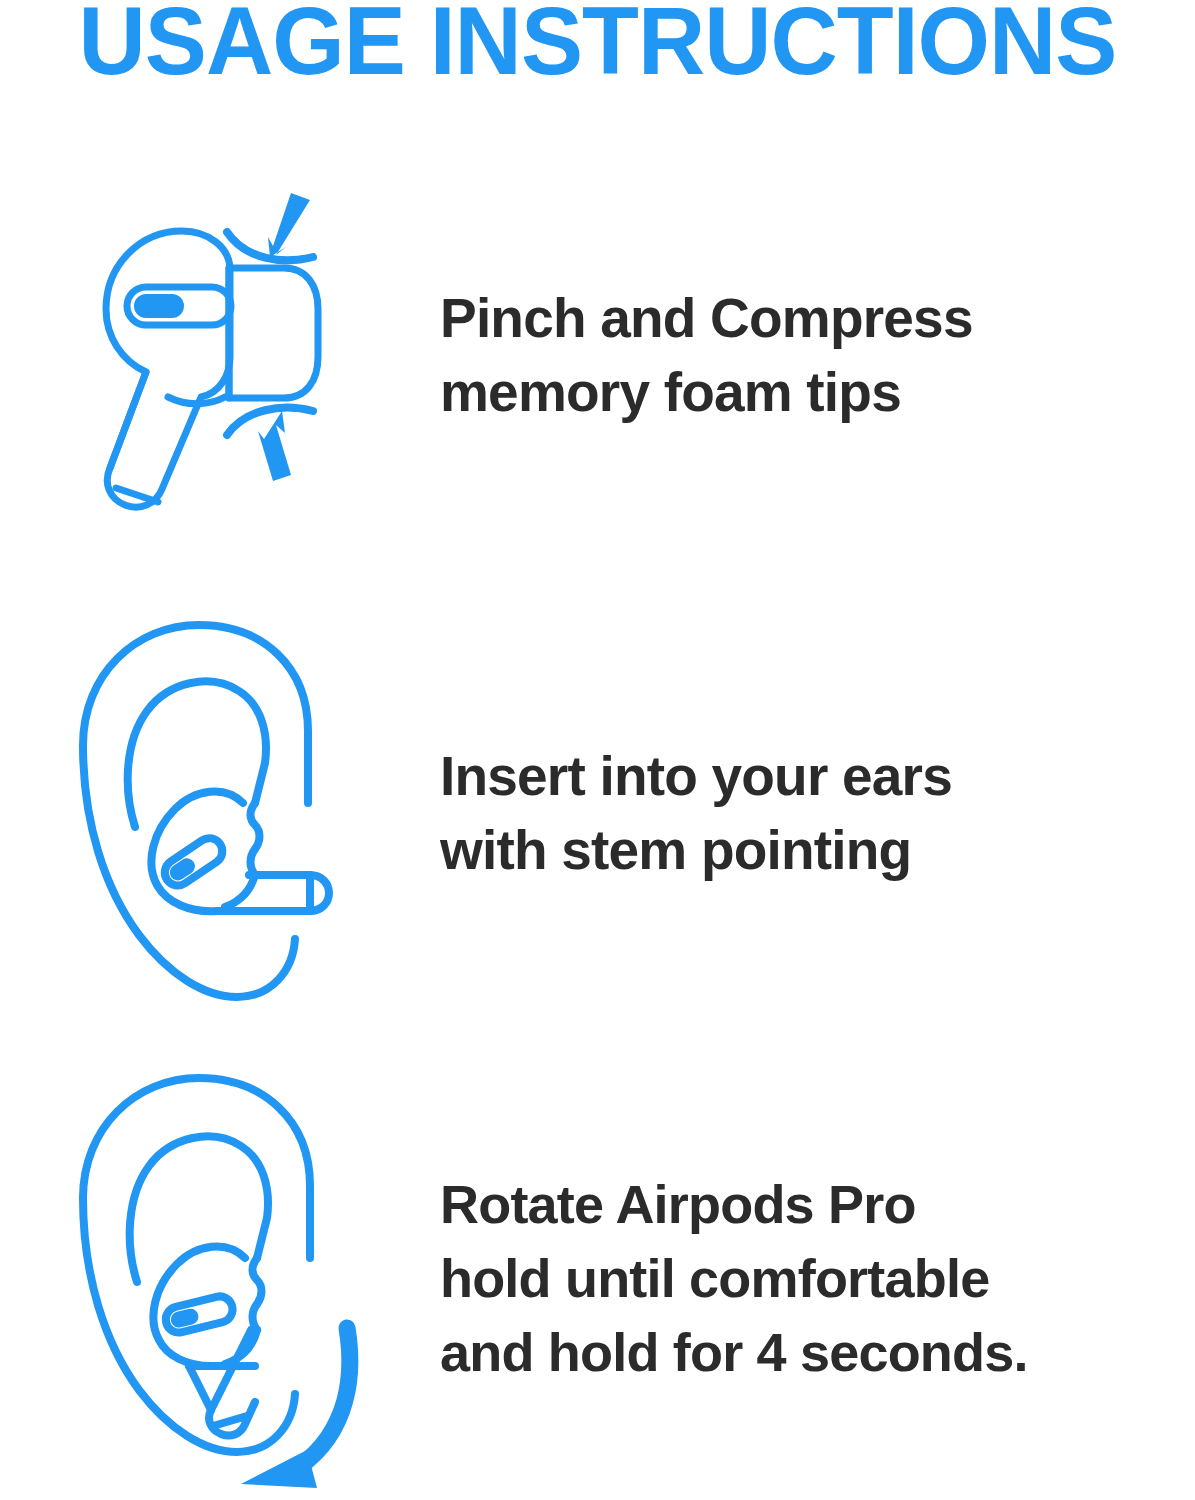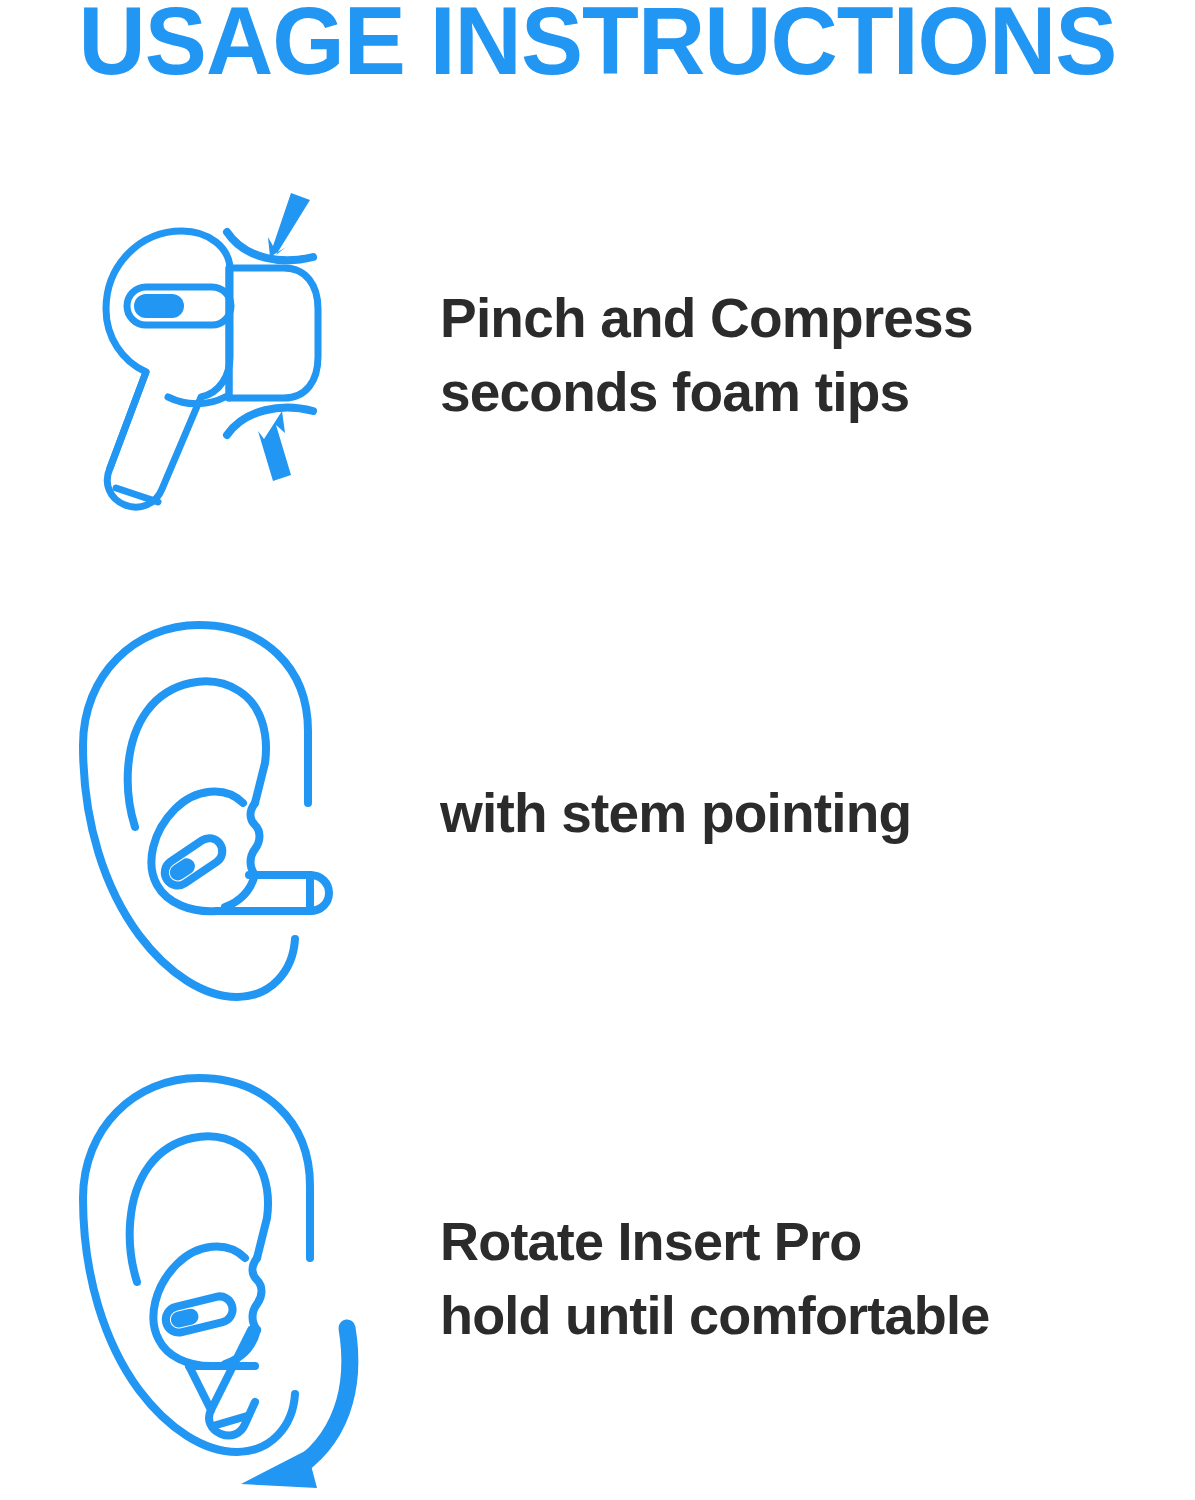--- a/index.html
+++ b/index.html
@@ -140,21 +140,21 @@
             <path d="M157 250 C175 224 212 218 243 226"></path>
           </g>
           <g fill="#2196F3" stroke="none">
             <path d="M212 226 L215 248 L206 240 L221 290 L203 296 L188 246 L194 254 Z"></path>
           </g>
         </svg>
       </div>
 
       <div class="step-text">
         <span class="tline">Pinch and Compress</span>
-        <span class="tline">seconds foam tips</span>
+        <span class="tline">memory foam tips</span>
       </div>
     </div>
 
     <div class="step-row row-2">
 
       <div class="step-figure">
         <svg width="310" height="400" viewBox="0 0 310 400">
           <g fill="none" stroke="#2196F3" stroke-width="8" stroke-linecap="round" stroke-linejoin="round">
 
             <path d="M243 190
@@ -195,20 +195,21 @@
 
             <g transform="rotate(-34 128 248)">
               <rect x="96" y="236" width="64" height="26" rx="13" ry="13"></rect>
               <rect x="101" y="241" width="27" height="16" rx="8" ry="8" fill="#2196F3" stroke="none"></rect>
             </g>
           </g>
         </svg>
       </div>
 
       <div class="step-text">
+        <span class="tline">Insert into your ears</span>
         <span class="tline">with stem pointing</span>
       </div>
     </div>
 
     <div class="step-row row-3">
 
       <div class="step-figure">
         <svg width="330" height="440" viewBox="0 0 330 440">
           <g fill="none" stroke="#2196F3" stroke-width="8" stroke-linecap="round" stroke-linejoin="round">
 
@@ -257,19 +258,20 @@
 
           <g>
             <path d="M292 270
                      C302 330 286 384 236 414" fill="none" stroke="#2196F3" stroke-width="17" stroke-linecap="round"></path>
             <path d="M252 392 L262 430 L186 426 Z" fill="#2196F3" stroke="none"></path>
           </g>
         </svg>
       </div>
 
       <div class="step-text">
-        <span class="tline">Rotate Insert Pro</span>
+        <span class="tline">Rotate Airpods Pro</span>
         <span class="tline">hold until comfortable</span>
+        <span class="tline">and hold for 4 seconds.</span>
       </div>
     </div>
 
   </div>
 </div>
 
 </body></html>

